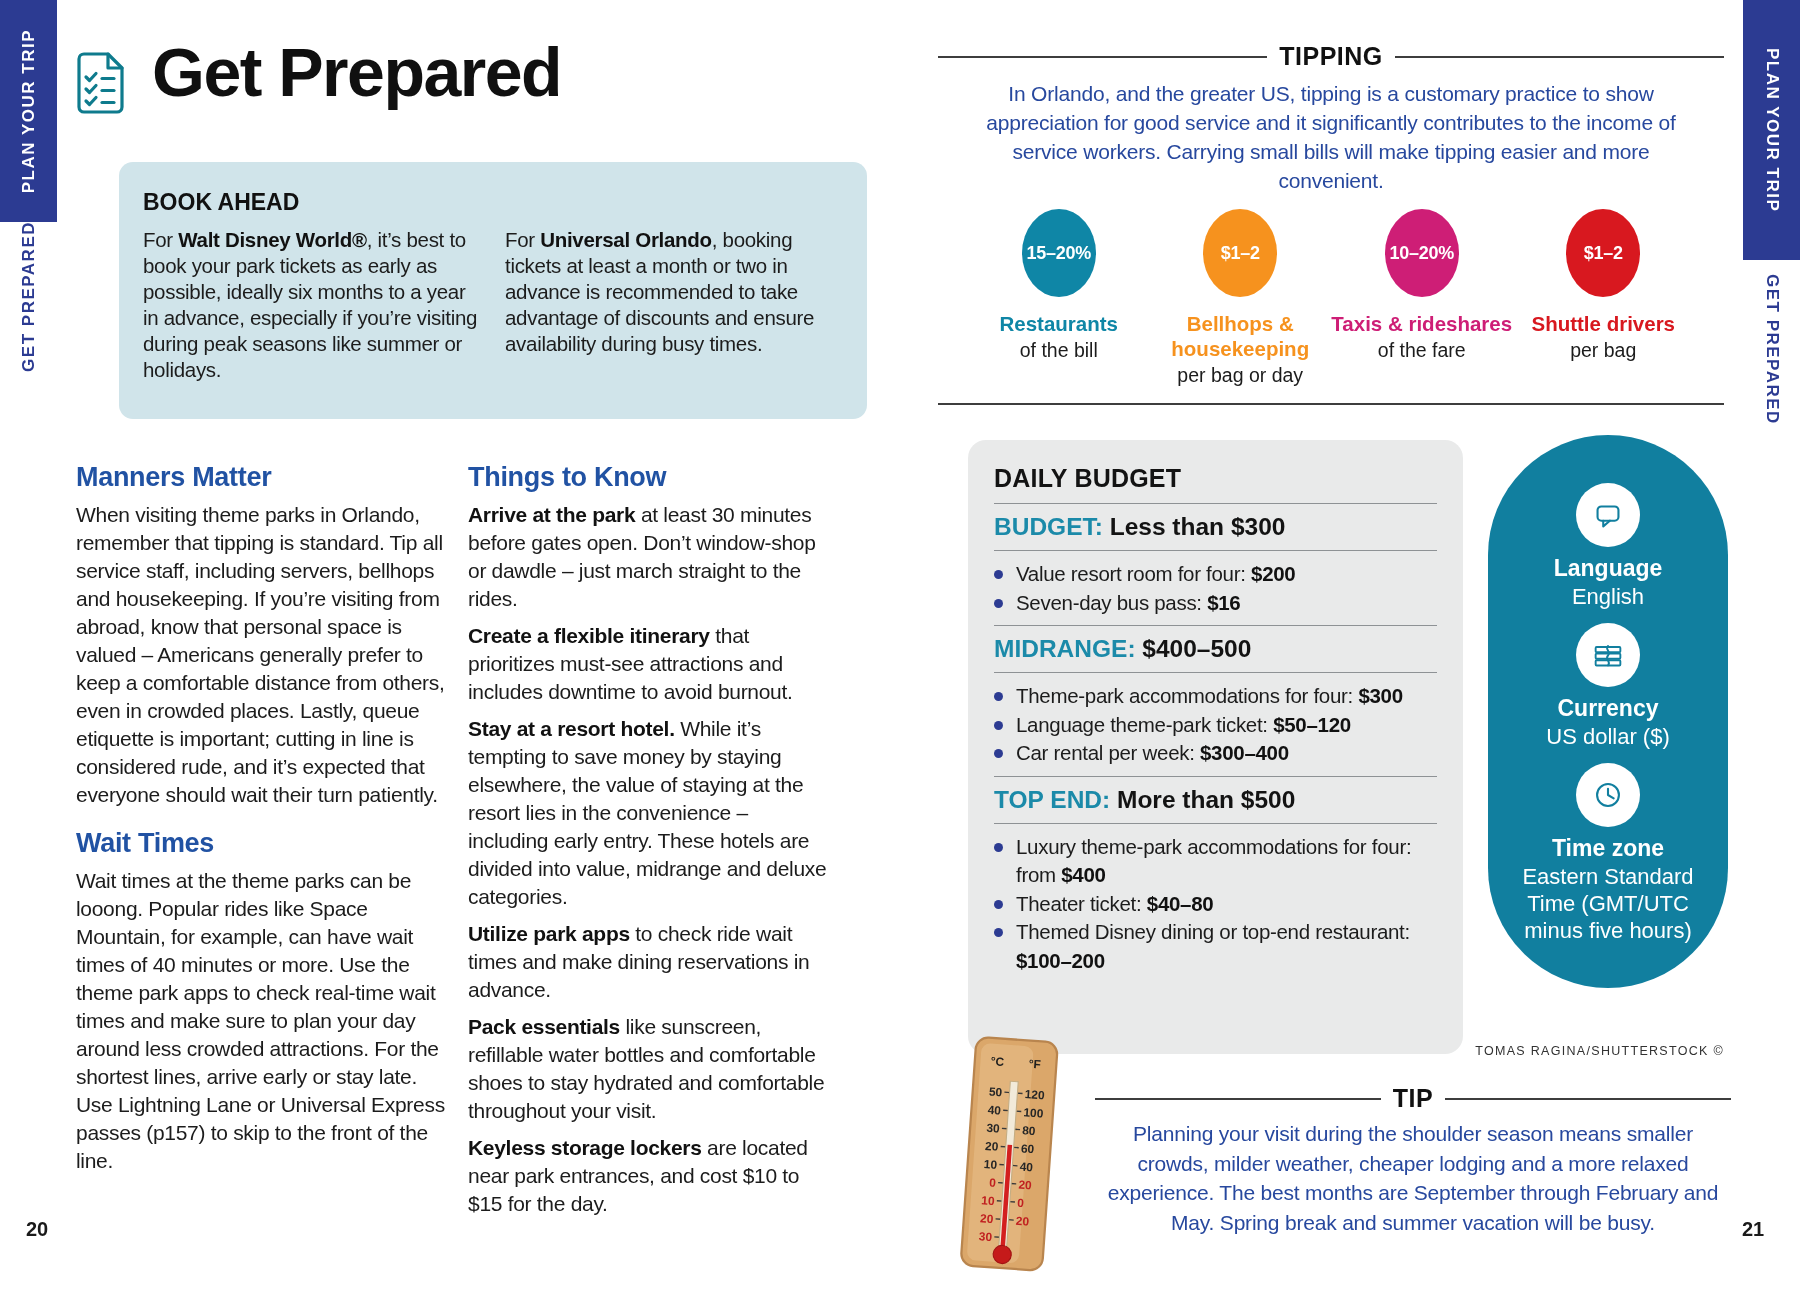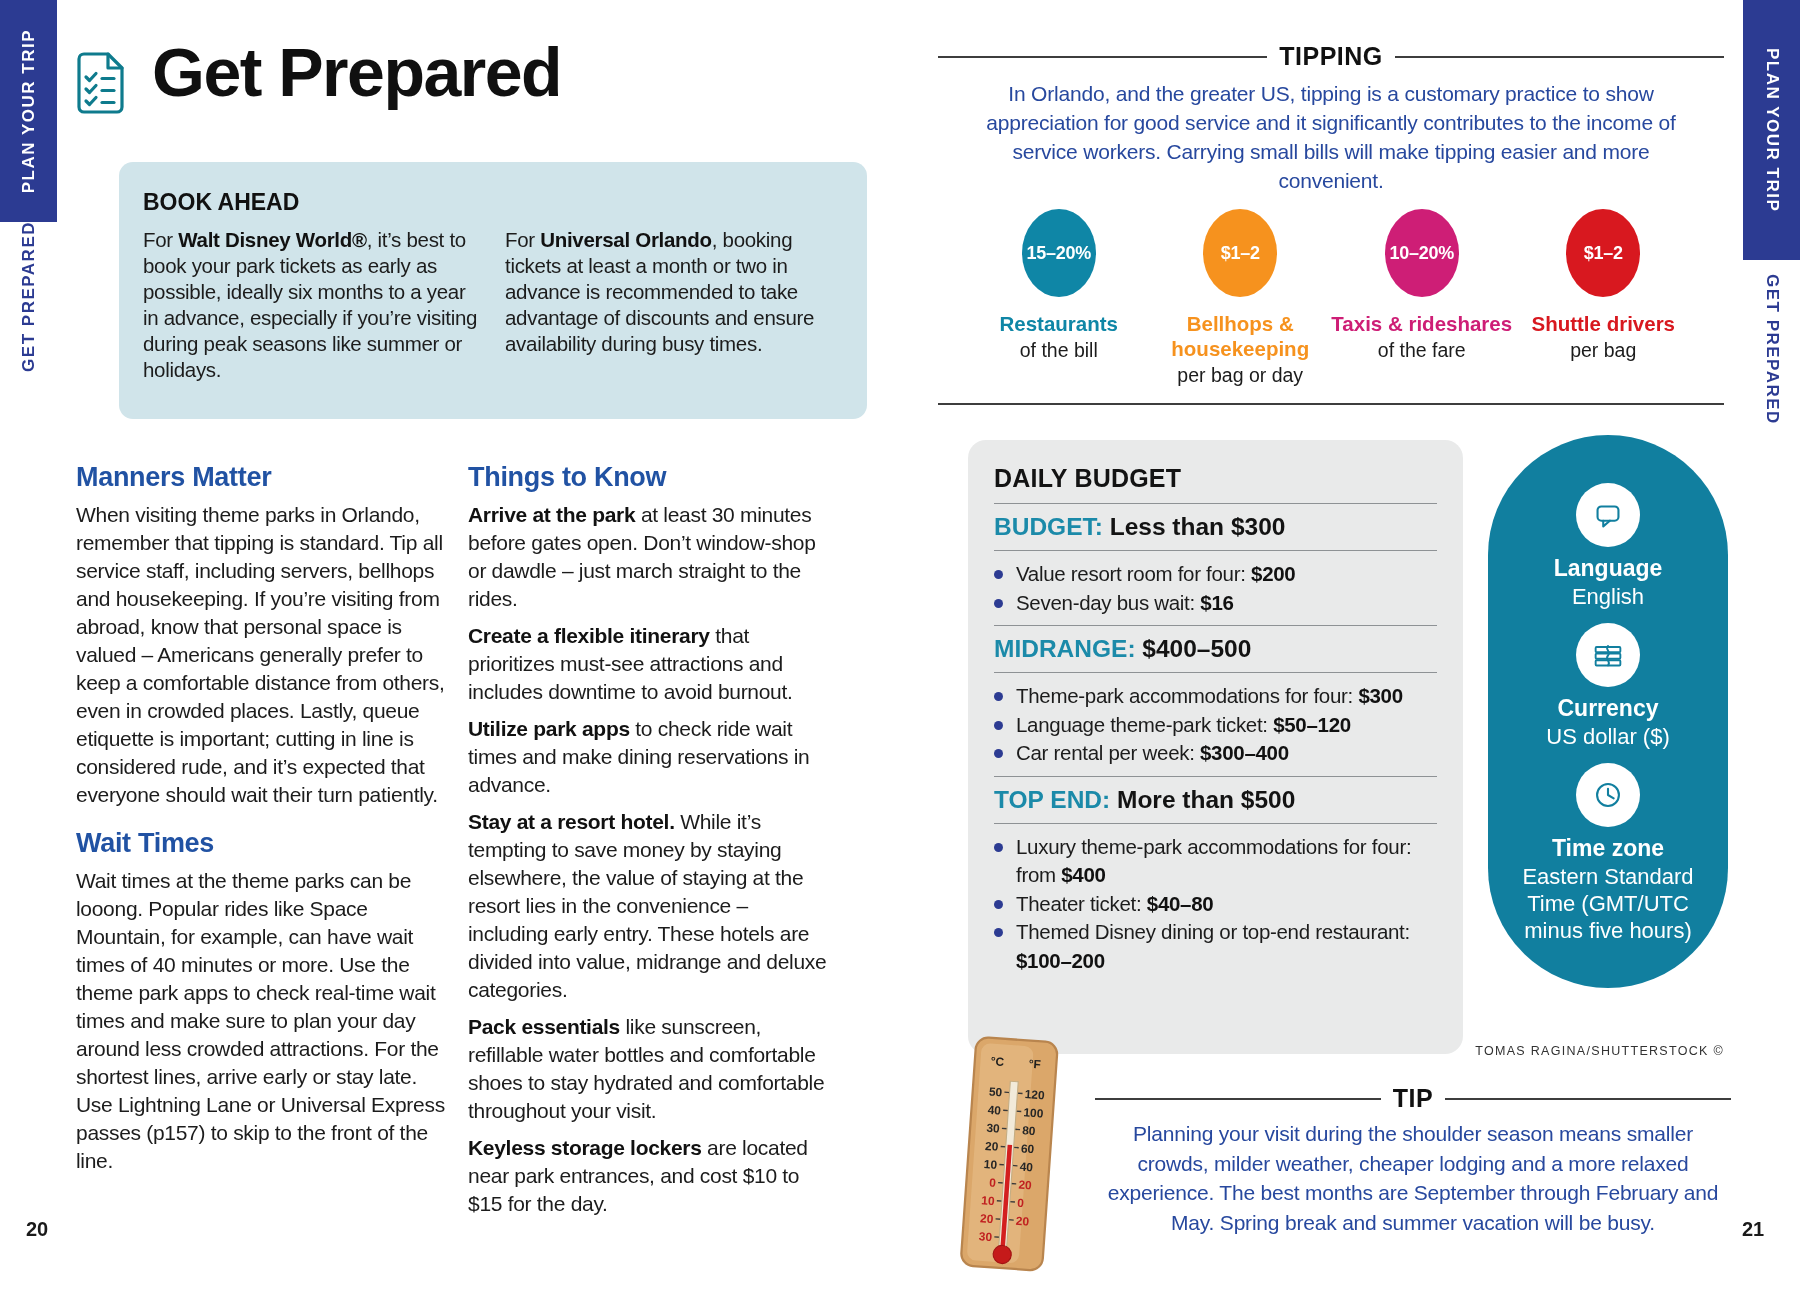--- a/index.html
+++ b/index.html
@@ -123,22 +123,22 @@
     <div class="col1">
       <h3 class="sec">Manners Matter</h3>
       <p class="body-p">When visiting theme parks in Orlando, remember that tipping is standard. Tip all service staff, including servers, bellhops and housekeeping. If you’re visiting from abroad, know that personal space is valued – Americans generally prefer to keep a comfortable distance from others, even in crowded places. Lastly, queue etiquette is important; cutting in line is considered rude, and it’s expected that everyone should wait their turn patiently.</p>
       <h3 class="sec later">Wait Times</h3>
       <p class="body-p">Wait times at the theme parks can be looong. Popular rides like Space Mountain, for example, can have wait times of 40 minutes or more. Use the theme park apps to check real-time wait times and make sure to plan your day around less crowded attractions. For the shortest lines, arrive early or stay late. Use Lightning Lane or Universal Express passes (p157) to skip to the front of the line.</p>
     </div>
     <div class="col2">
       <h3 class="sec">Things to Know</h3>
       <p class="ttk-item"><strong>Arrive at the park</strong><span> at least 30 minutes before gates open. Don’t window-shop or dawdle – just march straight to the rides.</span></p>
       <p class="ttk-item"><strong>Create a flexible itinerary</strong><span> that prioritizes must-see attractions and includes downtime to avoid burnout.</span></p>
+      <p class="ttk-item"><strong>Stay at a resort hotel.</strong><span> While it’s tempting to save money by staying elsewhere, the value of staying at the resort lies in the convenience – including early entry. These hotels are divided into value, midrange and deluxe categories.</span></p>
       <p class="ttk-item"><strong>Utilize park apps</strong><span> to check ride wait times and make dining reservations in advance.</span></p>
-      <p class="ttk-item"><strong>Stay at a resort hotel.</strong><span> While it’s tempting to save money by staying elsewhere, the value of staying at the resort lies in the convenience – including early entry. These hotels are divided into value, midrange and deluxe categories.</span></p>
       <p class="ttk-item"><strong>Pack essentials</strong><span> like sunscreen, refillable water bottles and comfortable shoes to stay hydrated and comfortable throughout your visit.</span></p>
       <p class="ttk-item"><strong>Keyless storage lockers</strong><span> are located near park entrances, and cost $10 to $15 for the day.</span></p>
     </div>
   </div>
 
   <div class="abs" style="left:938px;top:42px;width:786px;">
     <div class="rule-head">
       <div class="line"></div>
       <span class="lbl">TIPPING</span>
       <div class="line"></div>
@@ -183,21 +183,21 @@
 
     <div class="bd-head"><span class="bd-label">BUDGET:</span> <span>Less than $300</span></div>
     <div class="hr"></div>
     <ul class="bd-list">
       <li>
           <span class="bd-dot"></span>
           <span><span>Value resort room for four: </span><strong>$200</strong></span>
         </li>
       <li>
           <span class="bd-dot"></span>
-          <span><span>Seven-day bus wait: </span><strong>$16</strong></span>
+          <span><span>Seven-day bus pass: </span><strong>$16</strong></span>
         </li>
     </ul>
 
     <div class="hr"></div>
     <div class="bd-head"><span class="bd-label">MIDRANGE:</span> <span>$400–500</span></div>
     <div class="hr"></div>
     <ul class="bd-list">
       <li>
           <span class="bd-dot"></span>
           <span><span>Theme-park accommodations for four: </span><strong>$300</strong></span>

